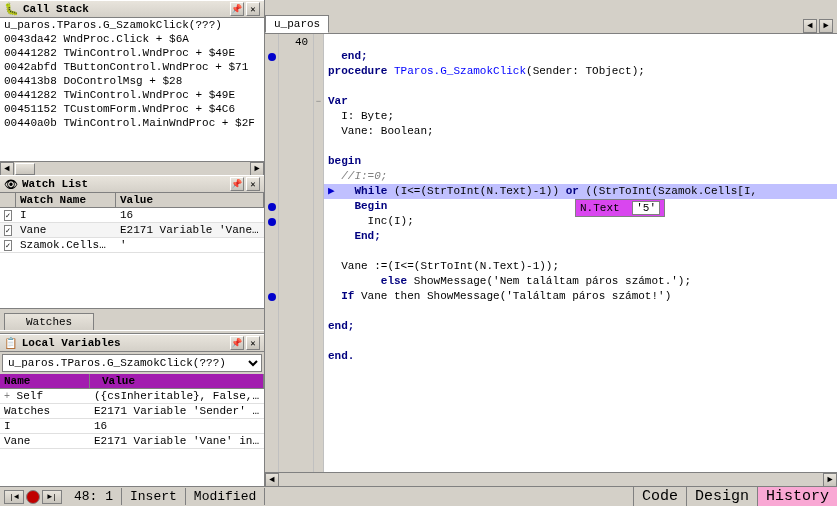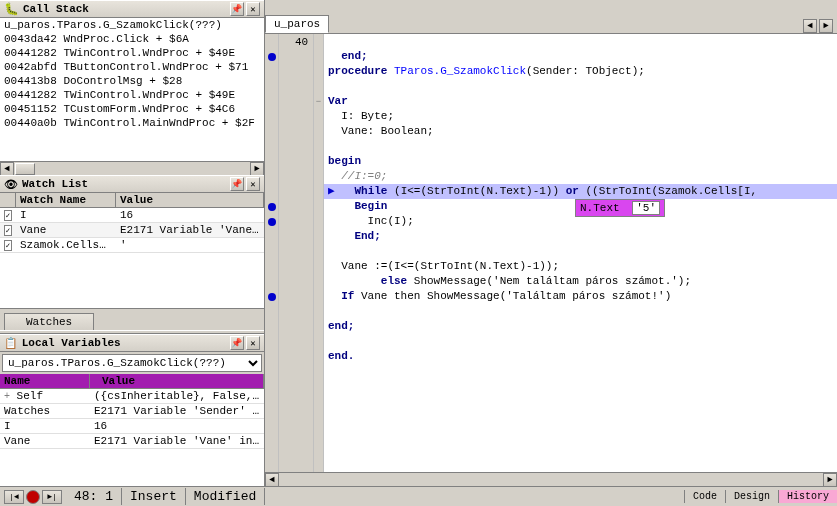--- a/index.html
+++ b/index.html
@@ -109,21 +109,21 @@
     .scroll-arrow { width: 14px; height: 14px; background: linear-gradient(to bottom, #e8e4dc, #c8c4bc); border: 1px solid #808080; display: flex; align-items: center; justify-content: center; font-size: 9px; cursor: pointer; }
     .scroll-track { flex: 1; background: #d4d0c8; }
 
     
     .status-bar { height: 20px; background: #d4d0c8; border-top: 1px solid #808080; display: flex; align-items: center; }
     .status-left { display: flex; align-items: center; gap: 2px; padding: 0 4px; }
     .run-btn { width: 14px; height: 14px; background: #c00000; border: 1px solid #808080; border-radius: 50%; }
     .step-btn { width: 20px; height: 14px; background: linear-gradient(to bottom, #e8e4dc, #c8c4bc); border: 1px solid #808080; display: flex; align-items: center; justify-content: center; font-size: 8px; }
     .status-cell { padding: 1px 8px; border-right: 1px solid #808080; font-size: 13px; }
     .status-tabs { margin-left: auto; display: flex; }
-    .status-tab { padding: 1px 8px; border-left: 1px solid #808080; font-size: 10px; cursor: pointer; }
+    .status-tab { padding: 1px 8px; border-left: 1px solid #808080; font-size: 15px; cursor: pointer; }
     .status-tab.active { background: #f9a8d4; }
 
     
     .h-divider { height: 4px; background: #d4d0c8; cursor: row-resize; border-top: 1px solid #fff; border-bottom: 1px solid #808080; }
 
     .watch-name-col { width: 100px; }
     .watch-val-col { flex: 1; }
     .local-name-col { width: 90px; }
     .local-val-col { flex: 1; }
   </style>

